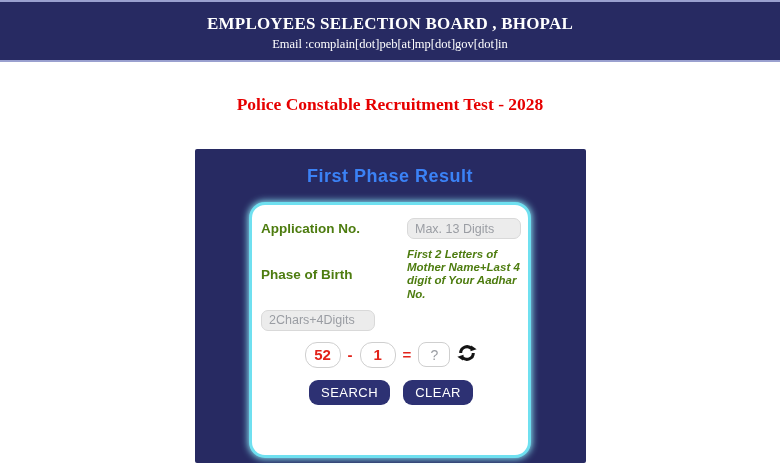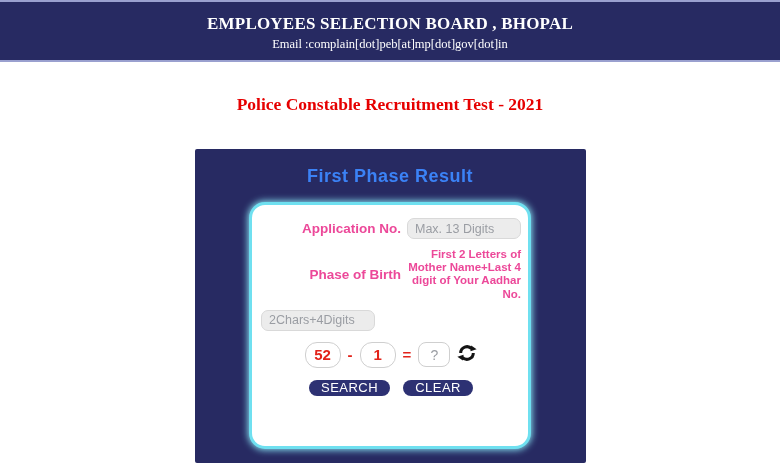--- a/index.html
+++ b/index.html
@@ -36,24 +36,24 @@
     box-shadow:0 0 7px 1px #8ae6f4;
     padding:13px 9px 50px;
   }
 
   
   .form-grid {
     display:grid; grid-template-columns:140px 114px; column-gap:6px; row-gap:9px;
     align-items:center;
   }
   .f-label {
-    text-align:right; font-weight:bold; color:#ec4899; font-size:13.5px;
+    text-align:left; font-weight:bold; color:#4d7c0f; font-size:13.5px;
     line-height:1.15;
   }
-  .f-label.small { font-size:11.5px; }
+  .f-label.small { font-size:11.5px;font-style:italic; }
   .f-input {
     width:114px; height:21px; background:#ececec; border:1px solid #d9d9d9;
     border-radius:7px; padding:0 7px; font-size:12.5px; color:#4c1d95; outline:none;
   }
   .f-input::placeholder { color:#9a9da3; }
 
   
   .captcha-row {
     grid-column:1 / span 2; display:flex; justify-content:center;
     align-items:center; gap:7px; margin-top:2px;
@@ -71,35 +71,35 @@
   .cap-answer::placeholder { color:#9a9da3; }
   .refresh-btn { background:none; border:none; cursor:pointer; display:flex;
                  align-items:center; padding:0; }
 
   
   .btn-row {
     grid-column:1 / span 2; display:flex; justify-content:center; gap:13px;
     margin-top:3px;
   }
   .navy-btn {
-    min-width:68px; height:16px; background:#2d3173; color:#ffffff;
+    min-width:68px; height:25px; background:#2d3173; color:#ffffff;
     border:none; border-radius:9px; font-size:13px; letter-spacing:.5px;
     cursor:pointer; padding:0 12px;
     font-family:"Liberation Sans", sans-serif;
   }
 </style>
 </head>
 <body>
 
 <header class="site-header">
   <div class="org-name">EMPLOYEES SELECTION BOARD , BHOPAL</div>
   <div class="hdr-line">Email :complain[dot]peb[at]mp[dot]gov[dot]in</div>
 </header>
 
-<div class="page-title">Police Constable Recruitment Test - 2021</div>
+<div class="page-title">Police Constable Recruitment Test - 2028</div>
 
 <section class="result-card">
   <div class="card-title">First Phase Result</div>
 
   <div class="form-box">
     <div class="form-grid">
 
       <label class="f-label">Application No.</label>
       <input class="f-input" type="text" placeholder="Max. 13 Digits" style="">
 

